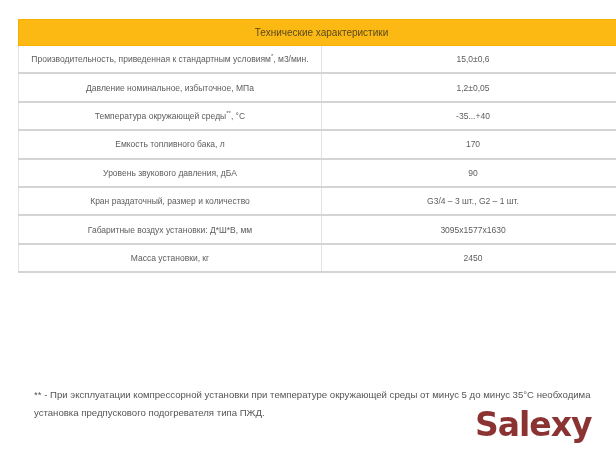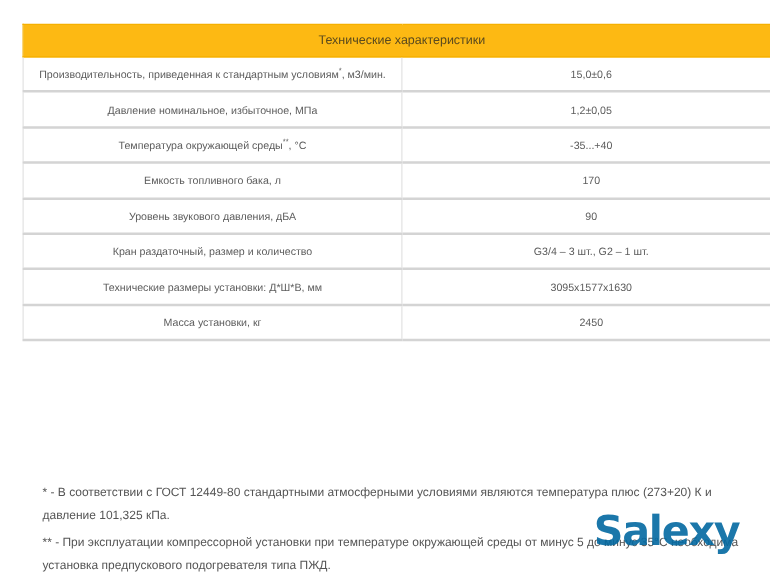--- a/index.html
+++ b/index.html
@@ -72,21 +72,21 @@
       margin: 0 0 4px 0;
     }
     .watermark {
       position: absolute;
       left: 475px;
       top: 408px;
       font-family: "DejaVu Sans", sans-serif;
       font-weight: bold;
       font-size: 33px;
       letter-spacing: -1px;
-      color: #0369a1;
+      color: #7f1d1d;
       opacity: 0.9;
       line-height: 1;
     }
   </style>
 </head>
 <body>
 
 <table class="spec-table">
   <thead>
     <tr>
@@ -112,28 +112,27 @@
     </tr>
     <tr class="row">
       <td class="param">Уровень звукового давления, дБА</td>
       <td class="value">90</td>
     </tr>
     <tr class="row">
       <td class="param">Кран раздаточный, размер и количество</td>
       <td class="value">G3/4 – 3 шт., G2 – 1 шт.</td>
     </tr>
     <tr class="row">
-      <td class="param">Технические размеры установки: Д*Ш*В, мм</td>
+      <td class="param">Габаритные воздух установки: Д*Ш*В, мм</td>
       <td class="value">3095х1577х1630</td>
     </tr>
     <tr class="row">
       <td class="param">Масса установки, кг</td>
       <td class="value">2450</td>
     </tr>
   </tbody>
 </table>
 
 <div class="notes">
-  <p>* - В соответствии с ГОСТ 12449-80 стандартными атмосферными условиями являются температура плюс (273+20) К и давление 101,325 кПа.</p>
   <p>** - При эксплуатации компрессорной установки при температуре окружающей среды от минус 5 до минус 35°С необходима установка предпускового подогревателя типа ПЖД.</p>
 </div>
 
 <div class="watermark">Salexy</div>
 
 </body></html>

